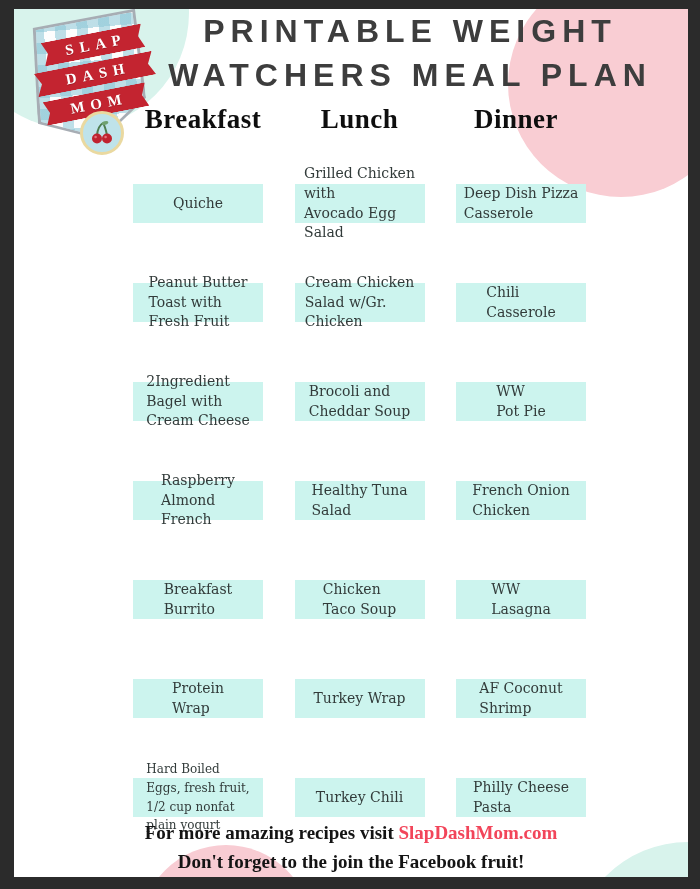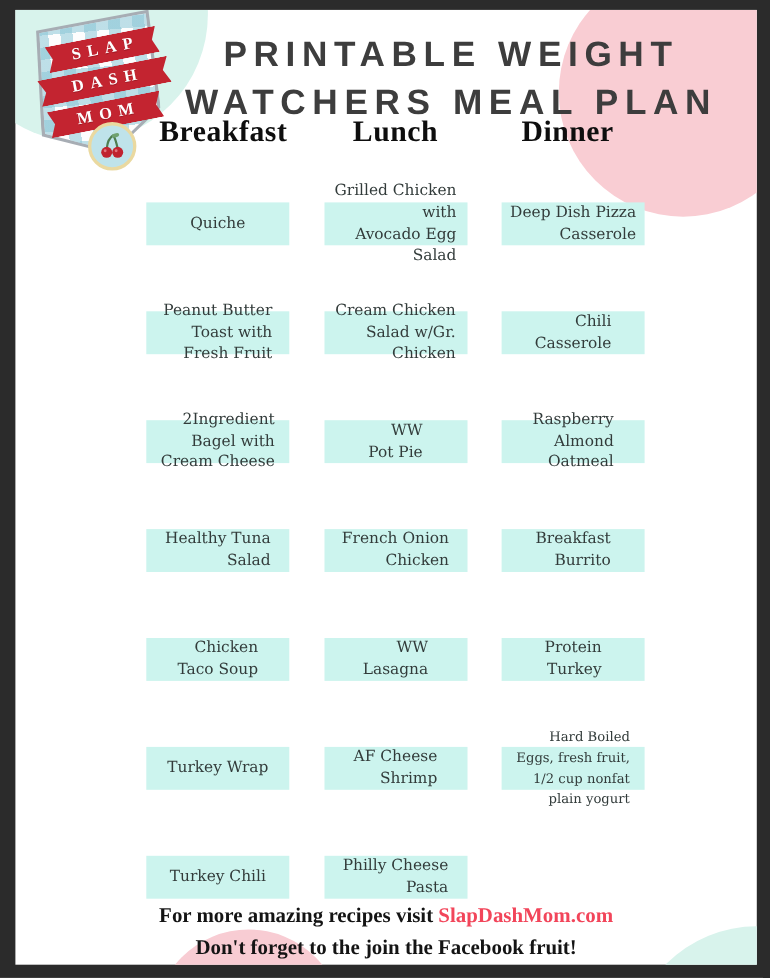--- a/index.html
+++ b/index.html
@@ -46,21 +46,21 @@
   .r-dash{left:15px;top:57px;width:120px;}
   .r-mom{left:24px;top:87px;width:104px;}
   .cherry-badge{
     position:absolute;left:60px;top:106px;width:44px;height:44px;border-radius:50%;
     background:#bfe3ea;border:3px solid #ead9a0;box-sizing:border-box;
     display:flex;align-items:center;justify-content:center;z-index:3;
   }
 
   
   .title{
-    position:absolute;left:140px;top:18px;width:512px;z-index:1;
+    position:absolute;left:140px;top:0;width:512px;z-index:1;
     text-align:center;color:#3d3d3d;font-weight:700;
     font-size:32px;letter-spacing:6px;line-height:1.38;
   }
 
   
   .colheads{
     position:absolute;left:119px;top:95px;width:453px;z-index:1;
     display:flex;justify-content:space-between;
   }
   .colhead{
@@ -71,21 +71,21 @@
 
   
   .grid{
     position:absolute;left:119px;top:127px;width:453px;z-index:1;
     display:grid;grid-template-columns:130px 130px 130px;
     justify-content:space-between;grid-auto-rows:87px;row-gap:12px;
   }
   .cell{
     background:#ccf4ee;
     display:flex;align-items:center;justify-content:center;
-    text-align:right;white-space:pre-line;
+    text-align:left;white-space:pre-line;
     font-family:"DejaVu Serif",serif;font-size:14px;line-height:1.42;color:#323b3a;margin-top:48px;
   }
   .cell.small{font-size:12px;line-height:1.55;}
 
   
   .footer{
     position:absolute;left:0;top:810px;width:674px;z-index:5;text-align:center;
     font-family:"Liberation Serif",serif;font-weight:700;
     font-size:19px;color:#141414;line-height:1.5;
   }
@@ -146,42 +146,44 @@
 Fresh Fruit</div>
     <div class="cell">Cream Chicken
 Salad w/Gr.
 Chicken</div>
     <div class="cell">Chili
 Casserole</div>
 
     <div class="cell">2Ingredient
 Bagel with
 Cream Cheese</div>
+    <div class="cell">Brocoli and
+Cheddar Soup</div>
     <div class="cell">WW
 Pot Pie</div>
 
     <div class="cell">Raspberry
 Almond
-Oatmeal</div>
+French</div>
     <div class="cell">Healthy Tuna
 Salad</div>
     <div class="cell">French Onion
 Chicken</div>
 
     <div class="cell">Breakfast
 Burrito</div>
     <div class="cell">Chicken
 Taco Soup</div>
     <div class="cell">WW
 Lasagna</div>
 
     <div class="cell">Protein
-Turkey</div>
+Wrap</div>
     <div class="cell">Turkey Wrap</div>
-    <div class="cell">AF Cheese
+    <div class="cell">AF Coconut
 Shrimp</div>
 
     <div class="cell small">Hard Boiled
 Eggs, fresh fruit,
 1/2 cup nonfat
 plain yogurt</div>
     <div class="cell">Turkey Chili</div>
     <div class="cell">Philly Cheese
 Pasta</div>
   </div>

